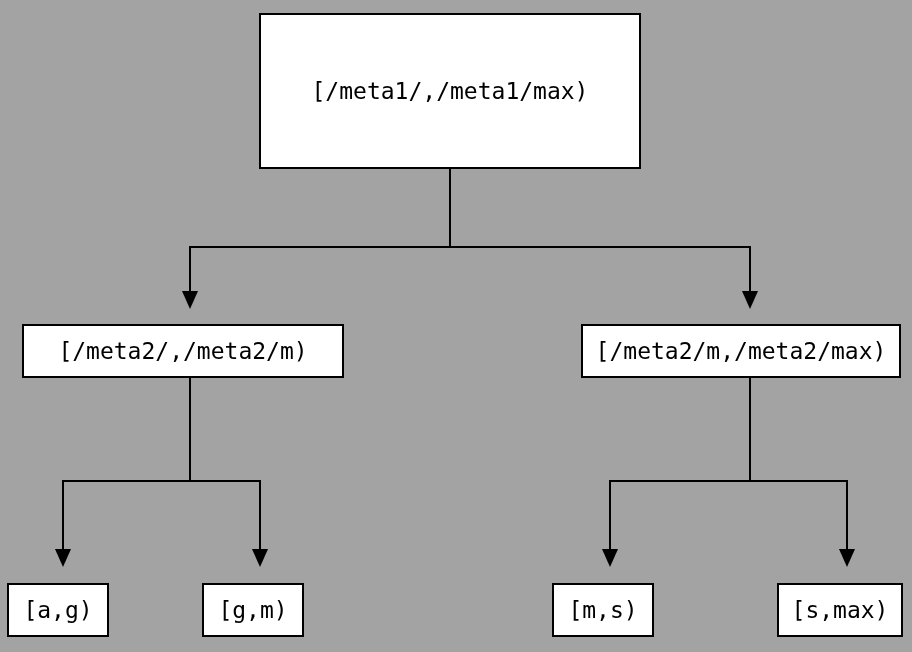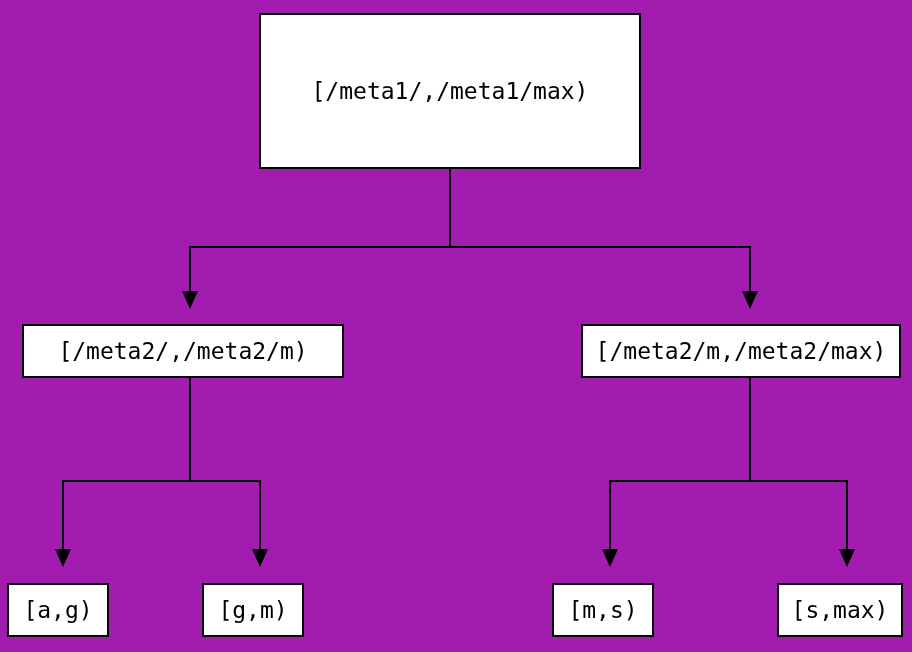--- a/index.html
+++ b/index.html
@@ -1,20 +1,20 @@
 <!DOCTYPE html>
 <html><head>
 <meta charset="utf-8">
 <style>
   html, body { margin: 0; padding: 0; background: #ffffff; }
   .canvas {
     position: relative;
     width: 912px;
     height: 652px;
-    background: #a21caf;
+    background: #a3a3a3;
     overflow: hidden;
     font-family: "DejaVu Sans Mono", "Liberation Mono", monospace;
   }
   svg { display: block; }
   .edge   { stroke: #000000; stroke-width: 2; fill: none; }
   .arrow  { fill: #000000; stroke: none; }
   .node-box   { fill: #ffffff; stroke: #000000; stroke-width: 2; }
   .node-label {
     font-family: "DejaVu Sans Mono", "Liberation Mono", monospace;
     font-size: 23px;

